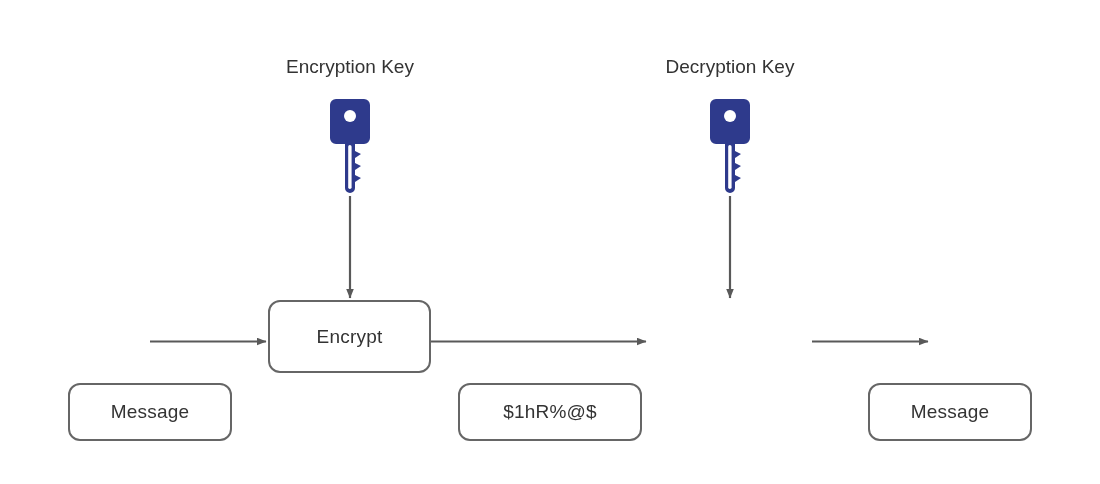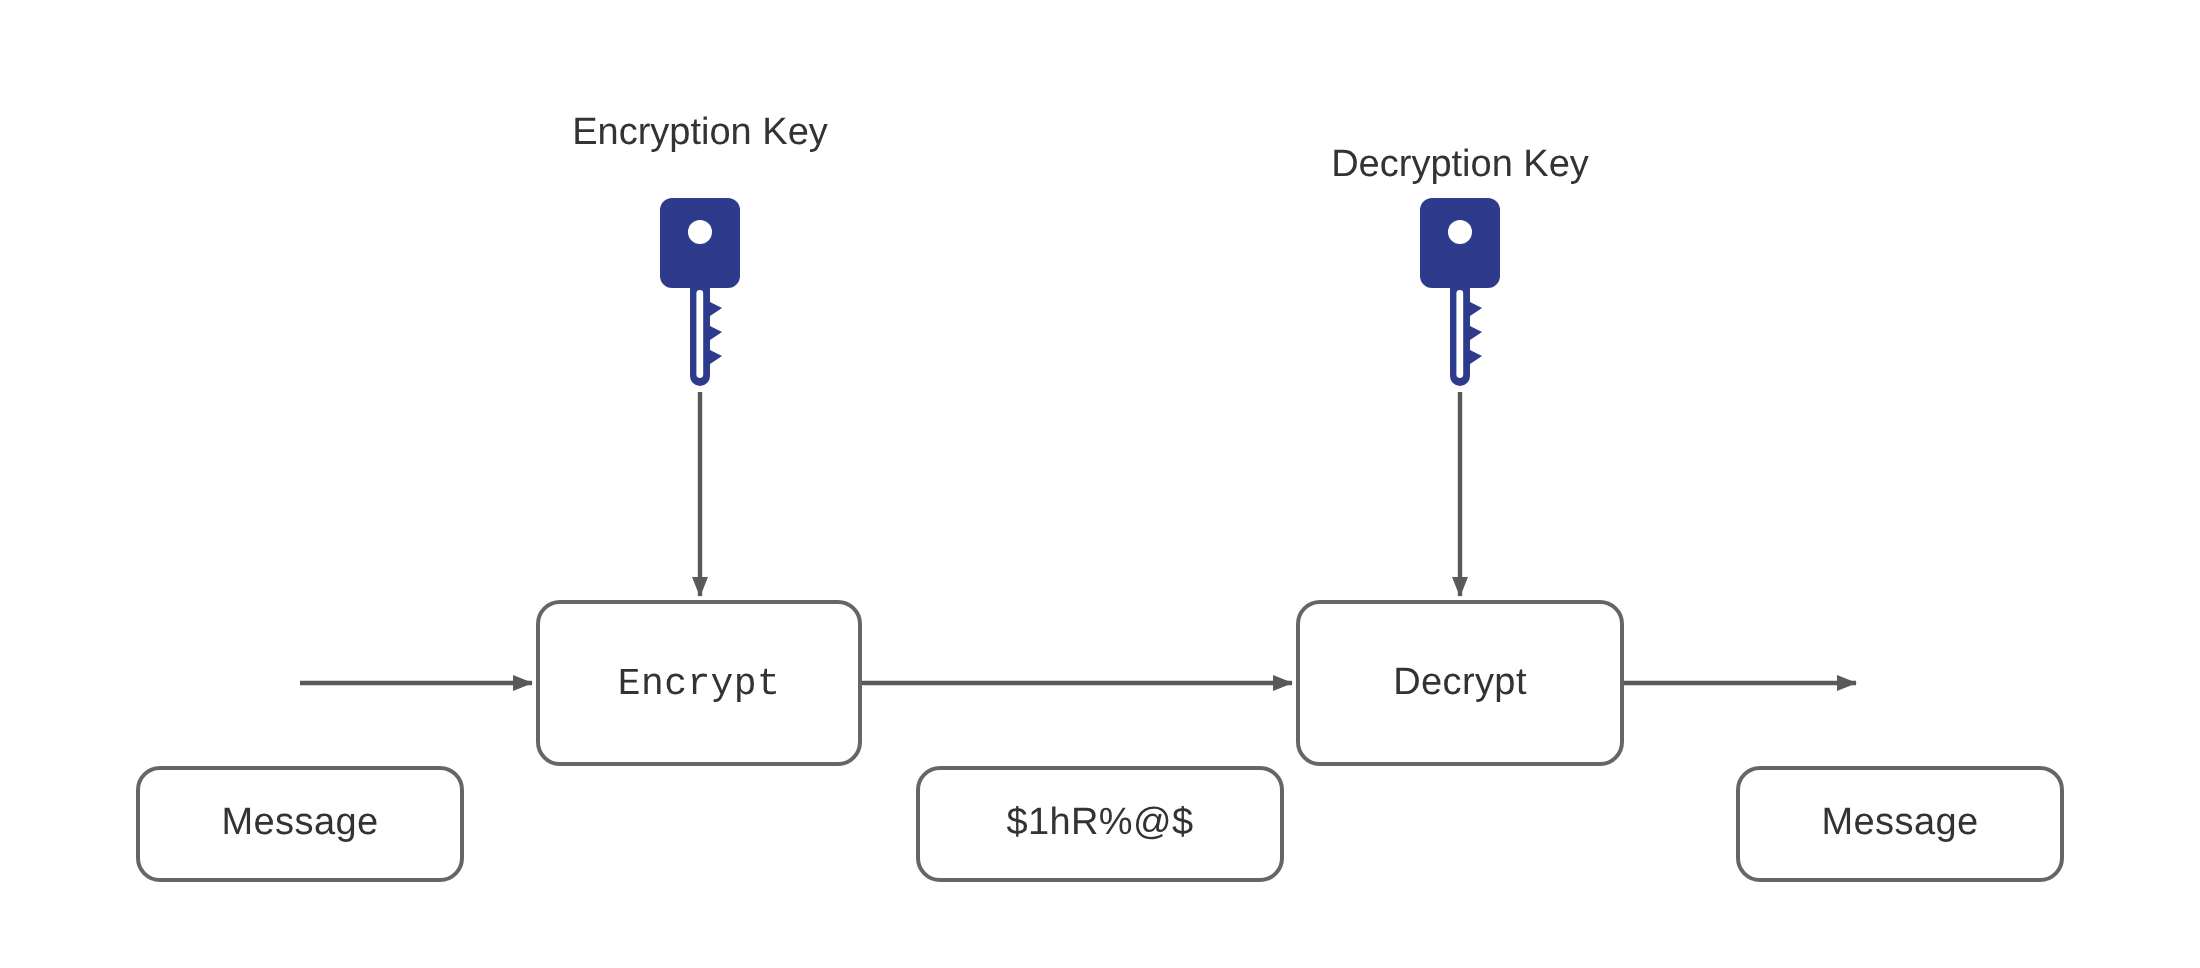--- a/index.html
+++ b/index.html
@@ -36,38 +36,38 @@
     justify-content: center;
     color: #333333;
     font-size: 19px;
     font-family: "Liberation Sans", sans-serif;
     letter-spacing: 0.2px;
   }
   .node-label {
     white-space: nowrap;
   }
   
-  #encrypt-box { left: 268px; top: 300px; width: 163px; height: 83px; font-family: Liberation Mono, monospace; }
+  #encrypt-box { left: 268px; top: 300px; width: 163px; height: 73px; }
   #decrypt-box { left: 648px; top: 300px; width: 164px; height: 83px; }
   
   #message-in-box  { left: 68px;  top: 383px; width: 164px; height: 58px; }
   #ciphertext-box  { left: 458px; top: 383px; width: 184px; height: 58px; }
   #message-out-box { left: 868px; top: 383px; width: 164px; height: 58px; }
 
   
   .key-caption {
     position: absolute;
     font-size: 19px;
     color: #333333;
     white-space: nowrap;
     text-align: center;
     font-family: "Liberation Sans", sans-serif;
   }
   #encryption-key-caption { left: 230px; top: 56px; width: 240px; }
-  #decryption-key-caption { left: 610px; top: 72px; width: 240px; }
+  #decryption-key-caption { left: 610px; top: 56px; width: 240px; }
 
   
   .key-icon {
     position: absolute;
     width: 46px;
     height: 104px;
   }
   #encryption-key-icon { left: 327px; top: 96px; }
   #decryption-key-icon { left: 707px; top: 96px; }
 </style>
@@ -113,23 +113,20 @@
              a5,5 0 0 1 -10,0 v-44 h-9 a6,6 0 0 1 -6,-6
              v-33 a6,6 0 0 1 6,-6 z" fill="#2e3a8c"></path>
     <circle cx="23" cy="20" r="6" fill="#ffffff"></circle>
     <rect x="21.2" y="49" width="3.4" height="44" rx="1.7" fill="#ffffff"></rect>
   </svg>
 
   <div class="node-box" id="encrypt-box">
     <span class="node-label">Encrypt</span>
   </div>
 
-  <div class="node-box" id="decrypt-box">
-    <span class="node-label">Decrypt</span>
-  </div>
 
   <div class="node-box" id="message-in-box">
     <span class="node-label">Message</span>
   </div>
 
   <div class="node-box" id="ciphertext-box">
     <span class="node-label">$1hR%@$</span>
   </div>
 
   <div class="node-box" id="message-out-box">

